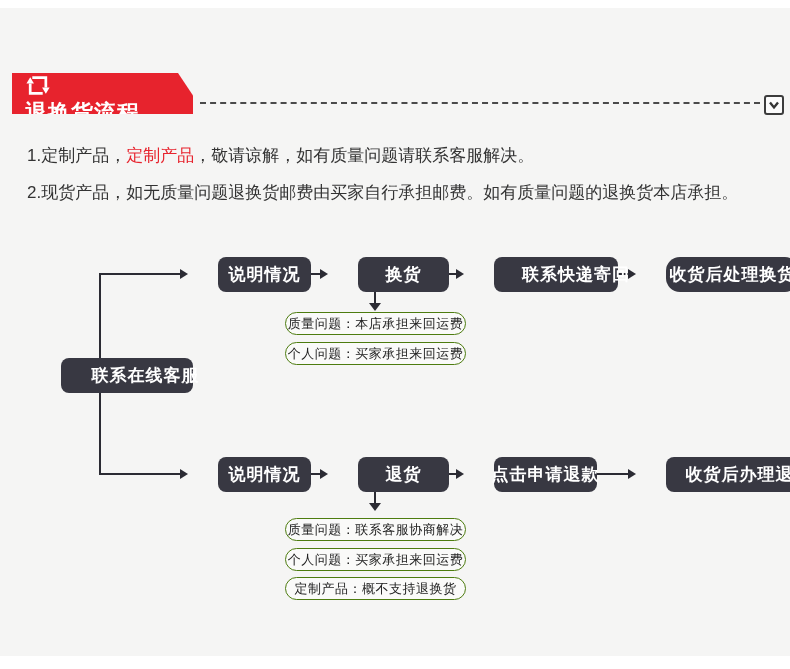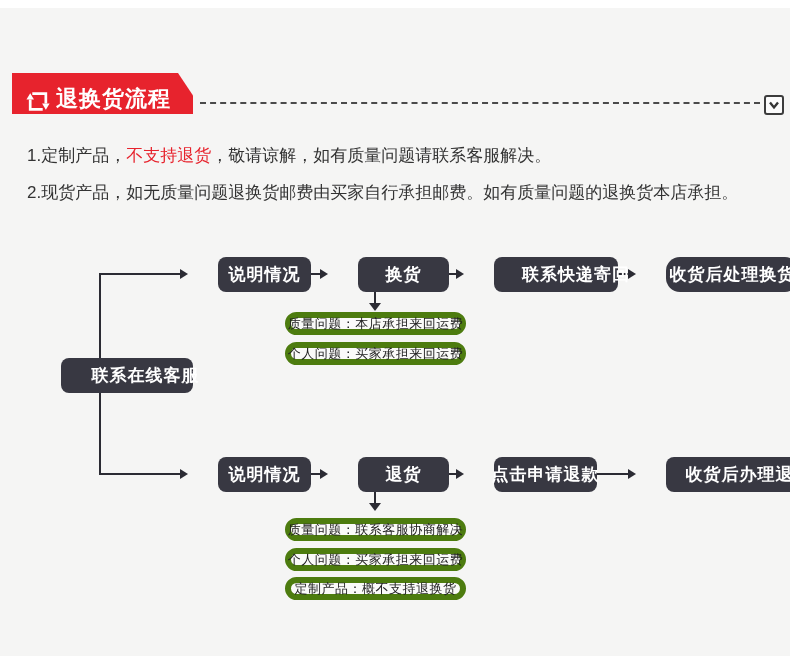--- a/index.html
+++ b/index.html
@@ -5,22 +5,23 @@
   html,body{margin:0;padding:0;background:#ffffff;}
   .page{
     position:relative;width:790px;height:669px;background:#ffffff;overflow:hidden;
     font-family:"Liberation Sans","DejaVu Sans",sans-serif;color:#333;
   }
   .panel{position:absolute;left:0;top:8px;width:790px;height:648px;background:#f5f5f4;}
 
   
   .banner{
     position:absolute;left:12px;top:65px;width:181px;height:41px;background:#e7232d;
-    display:flex;align-items:flex-end;padding-left:13px;box-sizing:border-box;
+    display:flex;align-items:flex-start;padding-left:13px;box-sizing:border-box;
     clip-path:polygon(0 0, 166px 0, 100% 55%, 100% 100%, 0 100%);
+    flex-direction:column;
   }
   .banner-icon{width:25px;height:25px;display:inline-block;margin-right:6px;flex:0 0 auto;}
   .banner-title{color:#fff;font-size:22px;font-weight:bold;letter-spacing:1px;white-space:nowrap;}
 
   .dashline{
     position:absolute;left:200px;top:94px;width:560px;height:0;
     border-top:2px dashed #4a4a4a;
   }
   .collapse-box{
     position:absolute;left:764px;top:87px;width:20px;height:20px;background:#fbfbfb;
@@ -50,21 +51,21 @@
     content:'';position:absolute;right:-8px;top:-4px;width:0;height:0;
     border-left:8px solid #2b2b33;border-top:5px solid transparent;border-bottom:5px solid transparent;
   }
   .stub{position:absolute;width:2px;background:#2b2b33;}
   .tri{
     position:absolute;width:0;height:0;
     border-left:6px solid transparent;border-right:6px solid transparent;border-top:8px solid #2b2b33;
   }
   .pill{
     position:absolute;left:285px;width:181px;height:23px;box-sizing:border-box;
-    border:6px solid #4d7c0f;border-radius:13px;background:#fafaf9;
+    border:1px solid #4d7c0f;border-radius:13px;background:#fafaf9;
     display:flex;align-items:center;justify-content:center;
     font-size:13px;color:#222;white-space:nowrap;letter-spacing:0.5px;
   }
 </style>
 </head>
 <body>
 
 <div class="page">
   <div class="panel">
 
@@ -79,21 +80,21 @@
       </span>
       <span class="banner-title">退换货流程</span>
     </div>
     <div class="dashline"></div>
     <div class="collapse-box">
       <svg viewBox="0 0 20 20" width="16" height="16">
         <polyline points="5,7 10,13 15,7" fill="none" stroke="#333" stroke-width="3"></polyline>
       </svg>
     </div>
 
-    <p class="note n1"><span>1.定制产品，</span><span class="red">不支持退货</span><span>，敬请谅解，如有质量问题请联系客服解决。</span></p>
+    <p class="note n1"><span>1.定制产品，</span><span class="red">定制产品</span><span>，敬请谅解，如有质量问题请联系客服解决。</span></p>
     <p class="note n2">2.现货产品，如无质量问题退换货邮费由买家自行承担邮费。如有质量问题的退换货本店承担。</p>
 
     <div class="spine"></div>
     <div class="harrow" style="left:100px;top:265px;width:80px;"></div>
     <div class="harrow" style="left:100px;top:465px;width:80px;"></div>
     <div class="harrow" style="left:284px;top:265px;width:36px;"></div>
     <div class="harrow" style="left:422px;top:265px;width:34px;"></div>
     <div class="harrow" style="left:591px;top:265px;width:37px;"></div>
     <div class="harrow" style="left:284px;top:465px;width:36px;"></div>
     <div class="harrow" style="left:422px;top:465px;width:34px;"></div>

